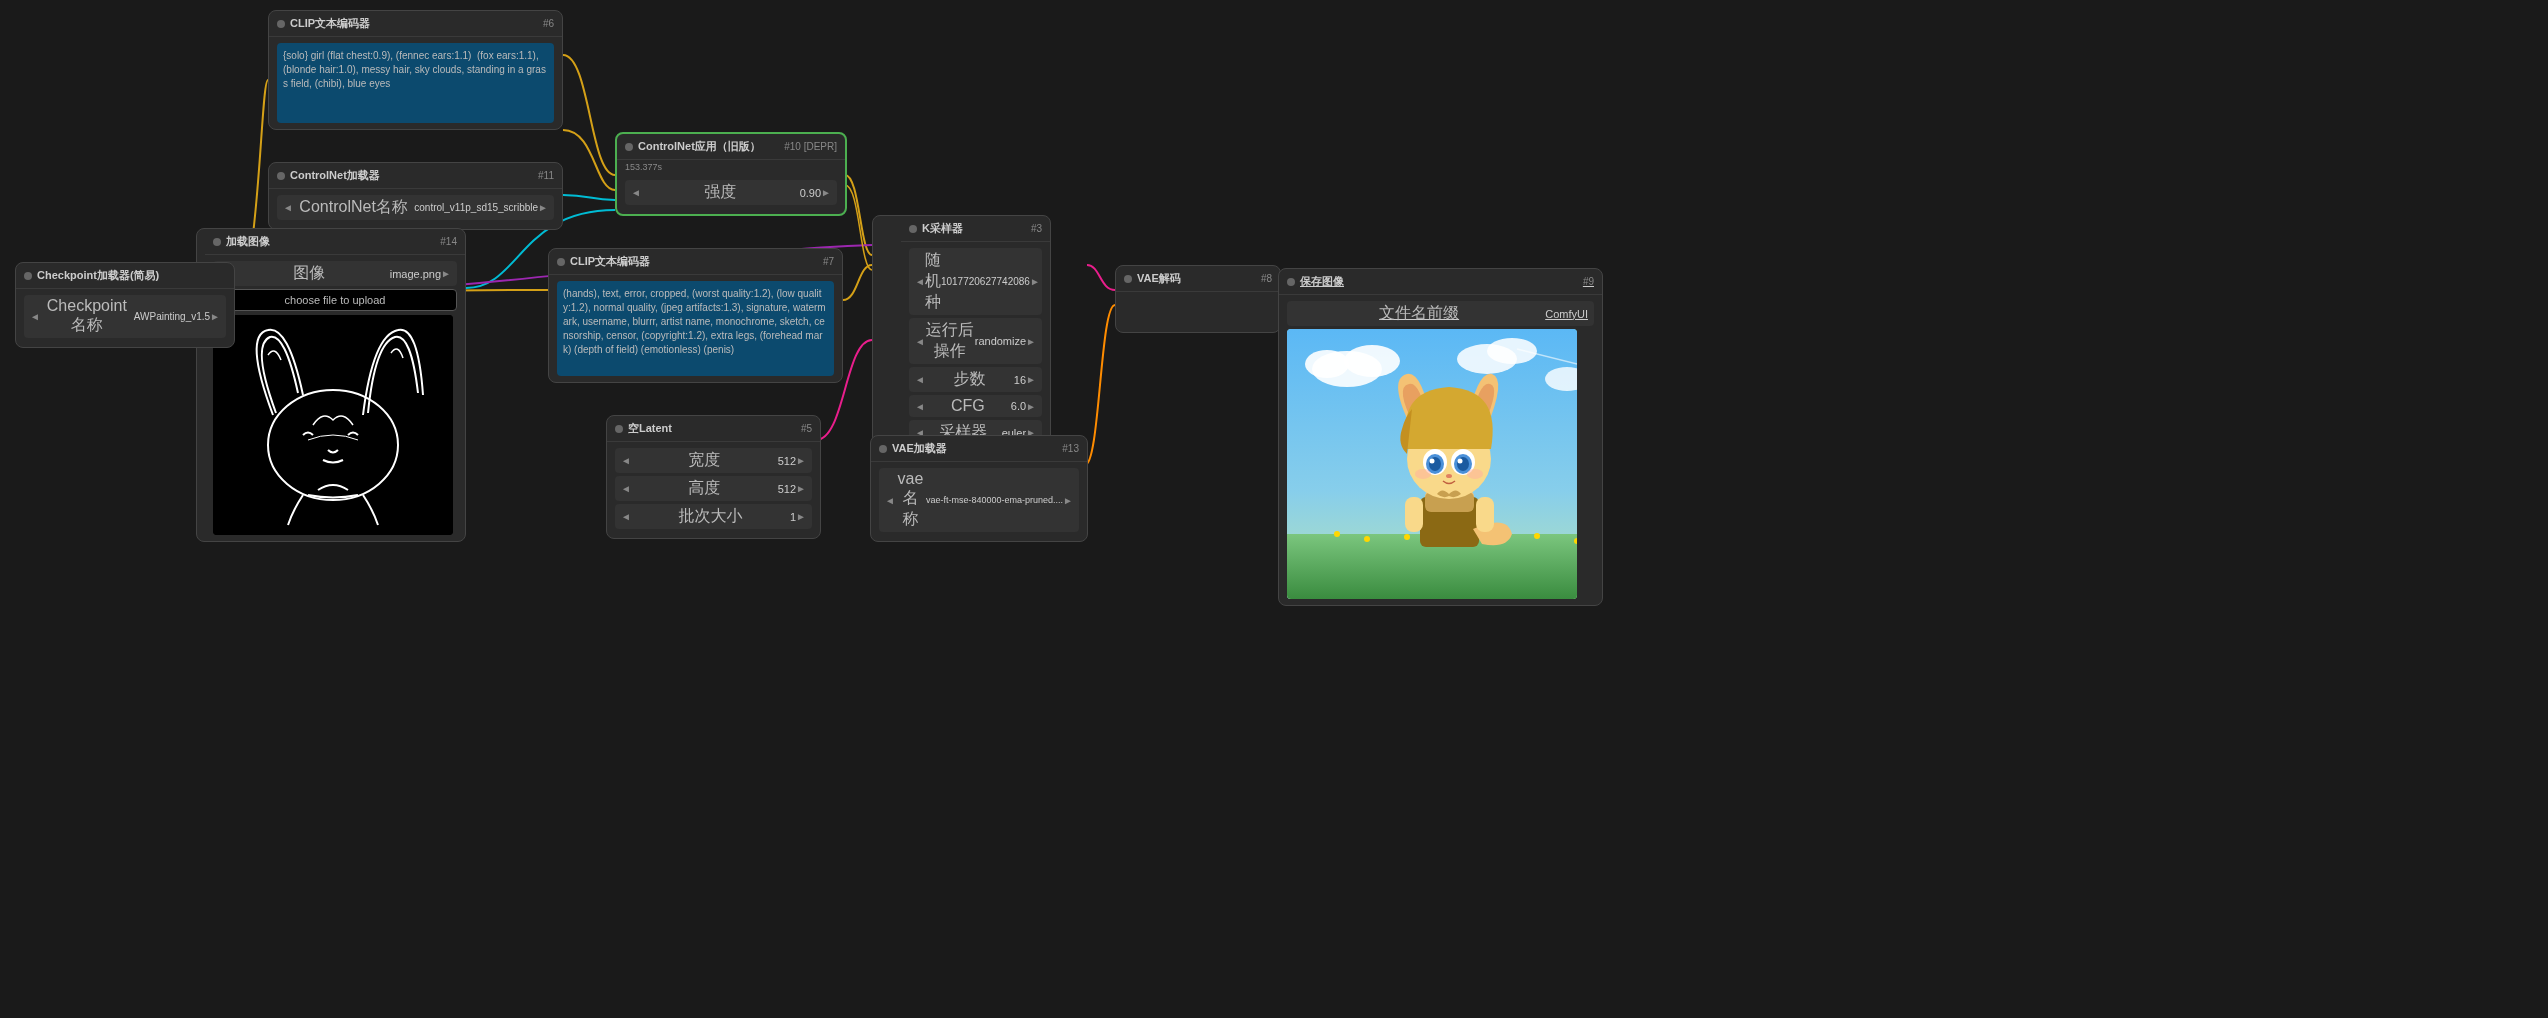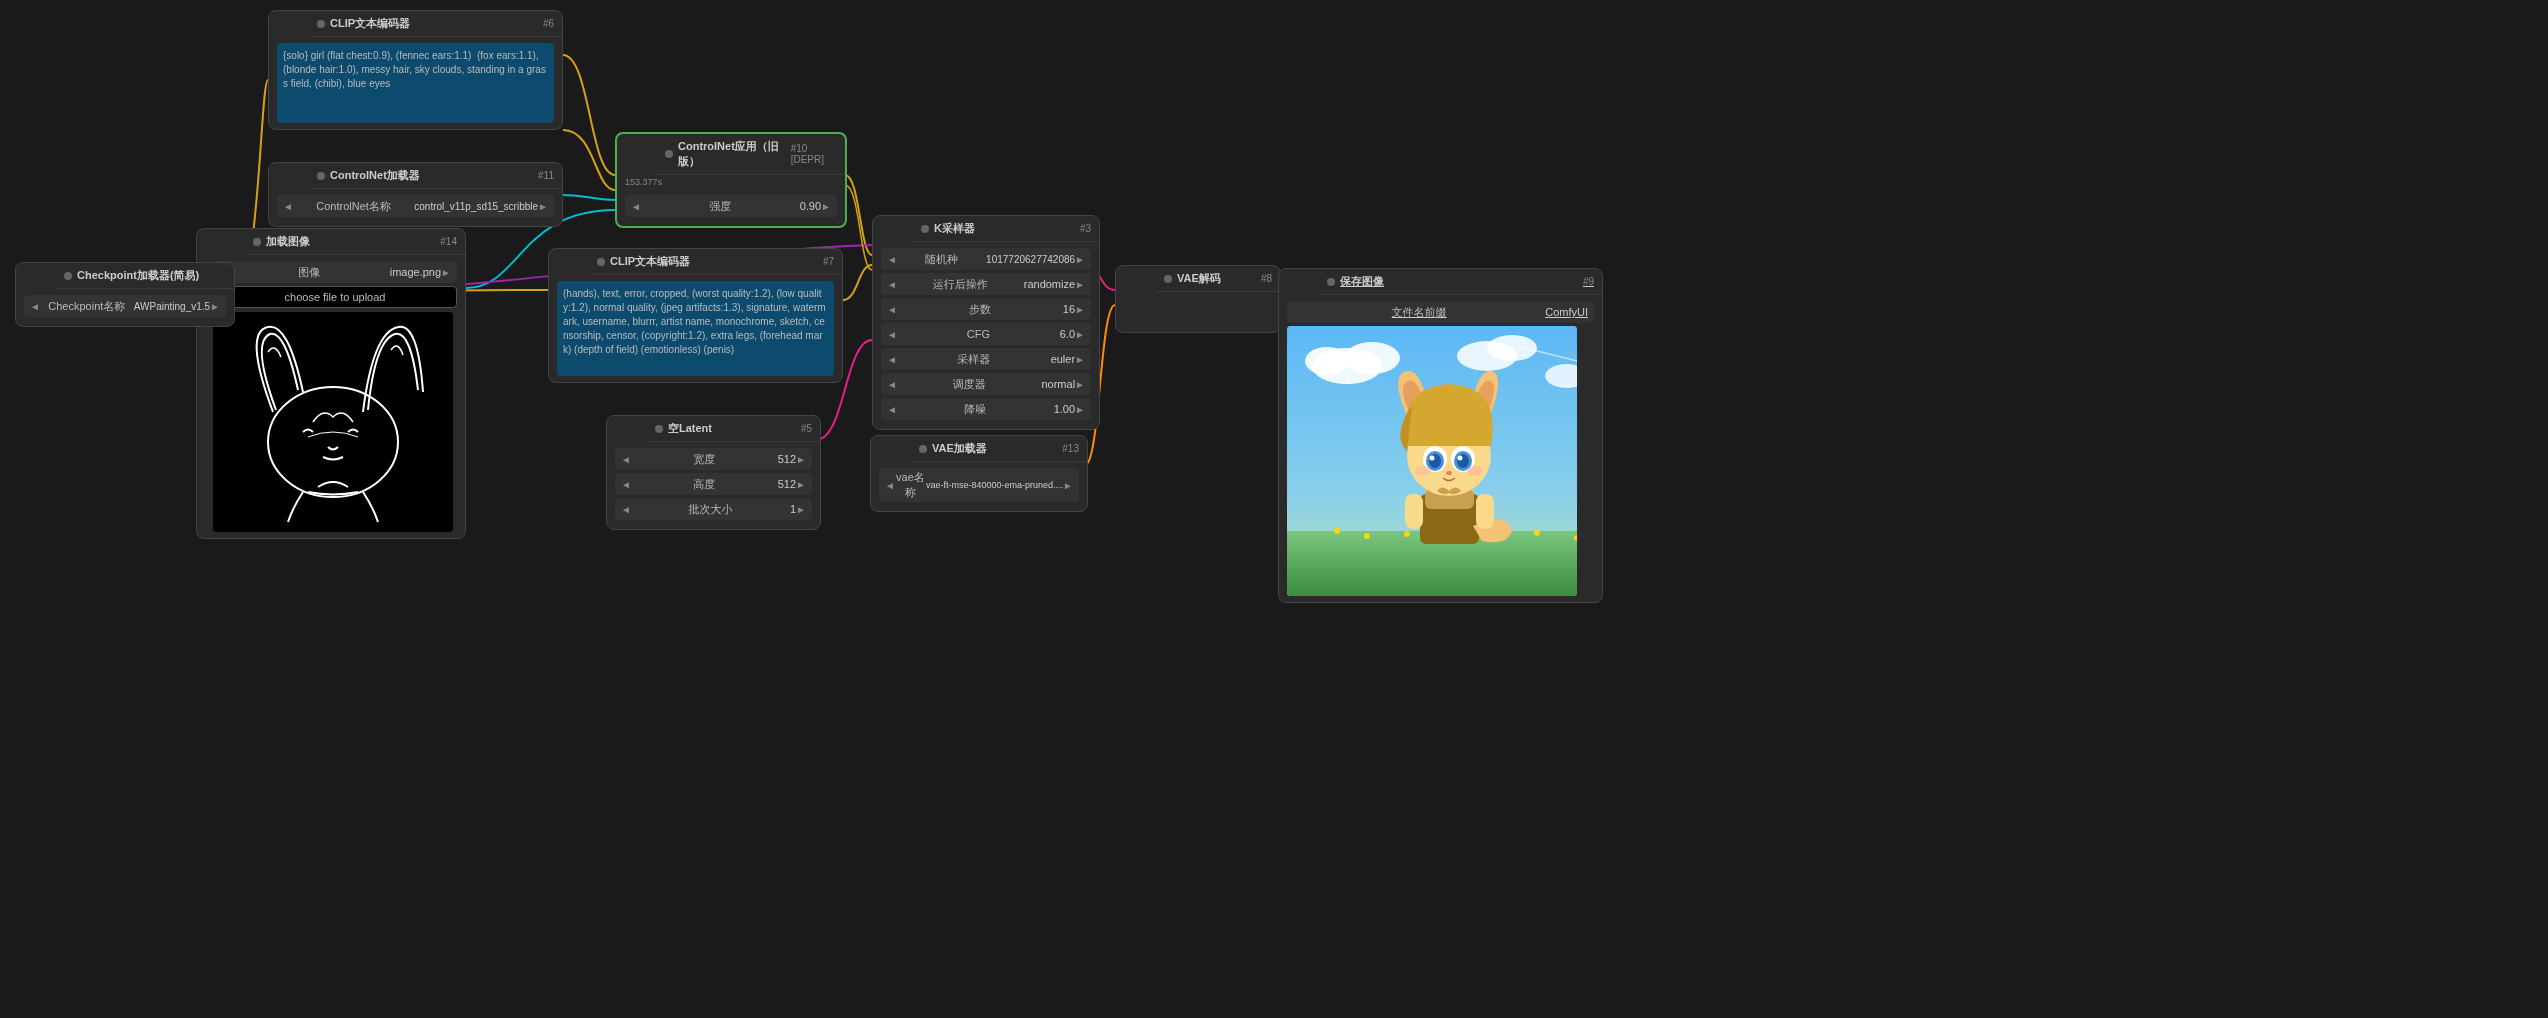--- a/index.html
+++ b/index.html
@@ -21,21 +21,20 @@
       border: 1px solid #444;
       min-width: 120px;
     }
 
     .node-header {
       display: flex;
       align-items: center;
       padding: 5px 8px;
       border-bottom: 1px solid #3a3a3a;
       gap: 5px;
-      margin-left: 40px;
     }
 
     .node-dot {
       width: 8px;
       height: 8px;
       border-radius: 50%;
       background: #666;
       flex-shrink: 0;
     }
 
@@ -68,21 +67,21 @@
 
     .field-arrow {
       color: #888;
       font-size: 10px;
       cursor: pointer;
     }
 
     .field-label {
       flex: 1;
       text-align: center;
-      font-size: 11px;
+      font-size: 16px;
       color: #bbb;
     }
 
     .field-value {
       font-size: 11px;
       color: #ccc;
     }
 
     .textarea-content {
       background: #0c4a6e;
@@ -330,21 +329,21 @@
     </div>
     <div class="field-row">
       <span class="field-arrow">◄</span>
       <span class="field-label">批次大小</span>
       <span class="field-value">1</span>
       <span class="field-arrow">►</span>
     </div>
   </div>
 </div>
 
-<div class="node" style="left:872px; top:215px; width:228px;">
+<div class="node" style="left:872px; top:215px; width:179px;padding-left:28px;">
   <div class="node-header">
     <div class="node-dot socket-gray"></div>
     <span class="node-title">K采样器</span>
     <span class="node-id">#3</span>
   </div>
   <div class="node-body">
     <div class="field-row">
       <span class="field-arrow">◄</span>
       <span class="field-label">随机种</span>
       <span class="field-value" style="font-size:10px;">1017720627742086</span>

